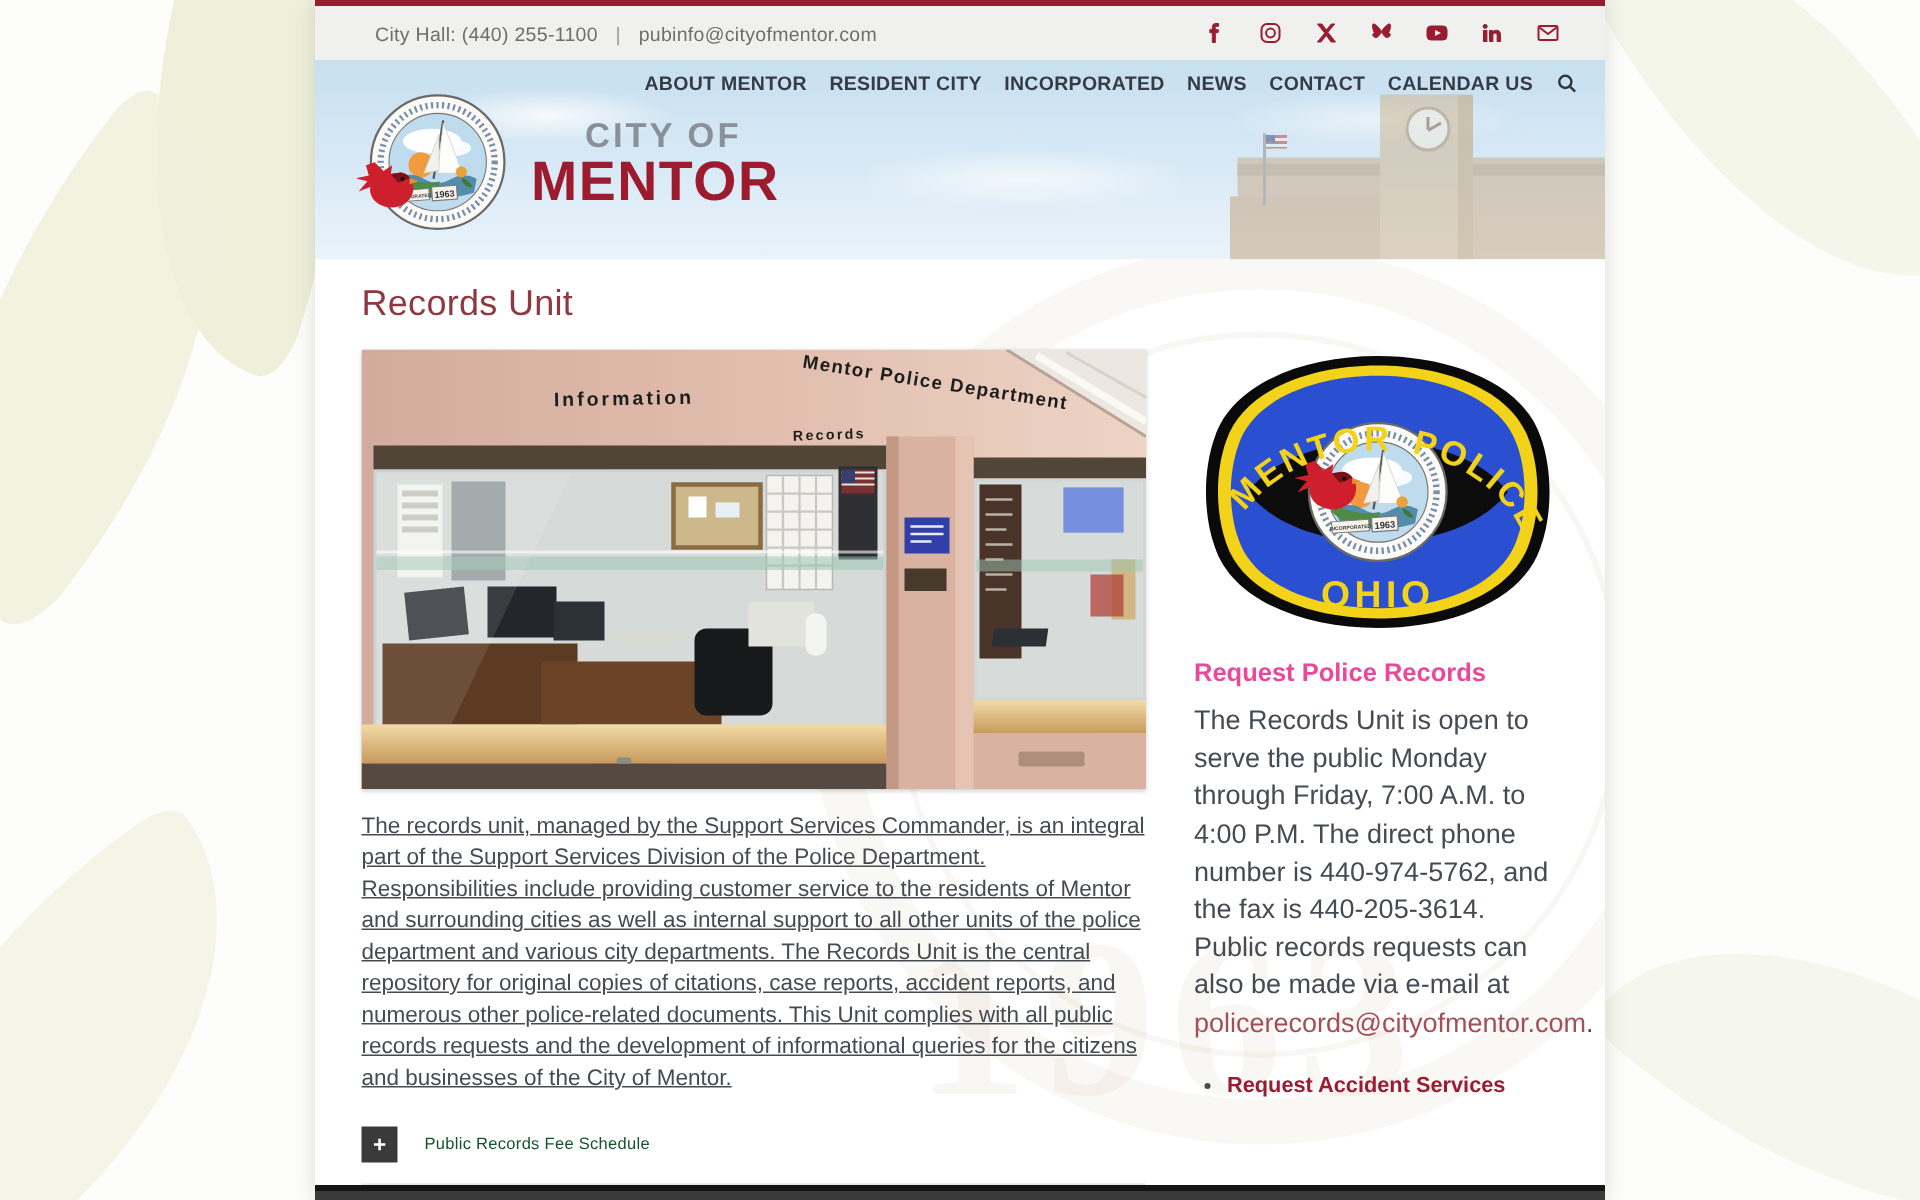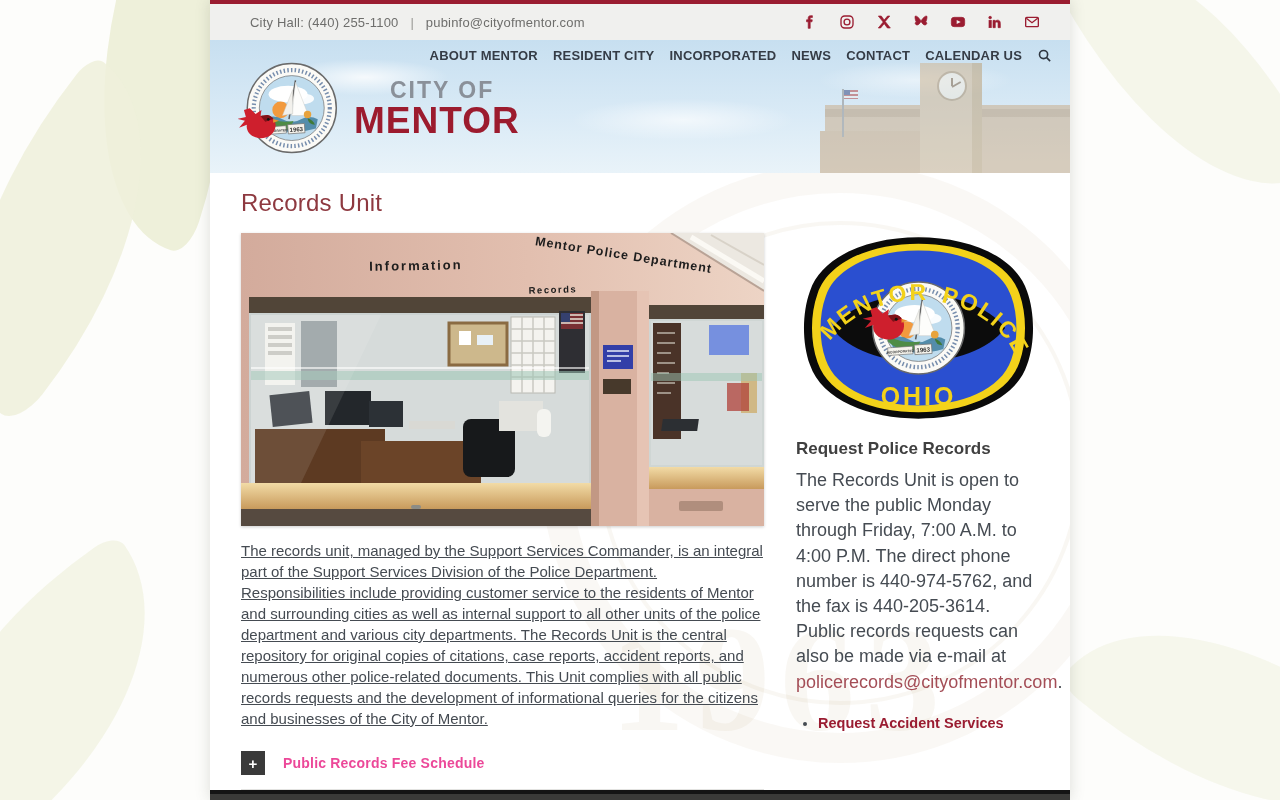--- a/index.html
+++ b/index.html
@@ -72,24 +72,24 @@
   .col-right { width:245px; flex:0 0 245px; }
 
   .photo { width:523px; height:293px; display:block; box-shadow:0 1px 3px rgba(0,0,0,.2); }
 
   .article-p { margin-top:14px; font-size:15px; line-height:1.4; color:#454b52;text-decoration:underline; }
 
   .accordion { display:flex; align-items:center; gap:18px; margin-top:22px; padding-bottom:14px;
                border-bottom:1px solid #e2e2e0; cursor:pointer; }
   .acc-box { width:24px; height:24px; background:#3a3a3a; color:#fff; font-size:15px; font-weight:bold;
              display:flex; align-items:center; justify-content:center; }
-  .acc-label { font-size:14px; font-weight:bold; color:#ec4899; letter-spacing:.2px; }
+  .acc-label { font-size:11px; font-weight:normal; color:#14532d; letter-spacing:.2px; }
 
   .patch { width:245px; height:190px; display:block; }
-  .sb-heading { margin-top:16px; font-size:17px; font-weight:bold; color:#404040; }
+  .sb-heading { margin-top:16px; font-size:17px; font-weight:bold; color:#ec4899; }
   .sb-body { margin-top:9px; font-size:18px; line-height:1.4; color:#454b52; }
   .sb-body a { color:#a44e57; text-decoration:none; }
   .sb-list { margin:20px 0 0 22px; }
   .sb-list li { color:#454b52; font-size:14px; }
   .sb-list a { color:#9a1c31; font-weight:bold; font-size:14.5px; text-decoration:none; }
 
   
   .site-footer { position:relative; border-top:4px solid #141414; background:#3a3a38; height:54px;
                  padding:8px 30px 0 118px; overflow:hidden; }
   .f-seal { position:absolute; left:26px; top:5px; width:92px; height:92px;

